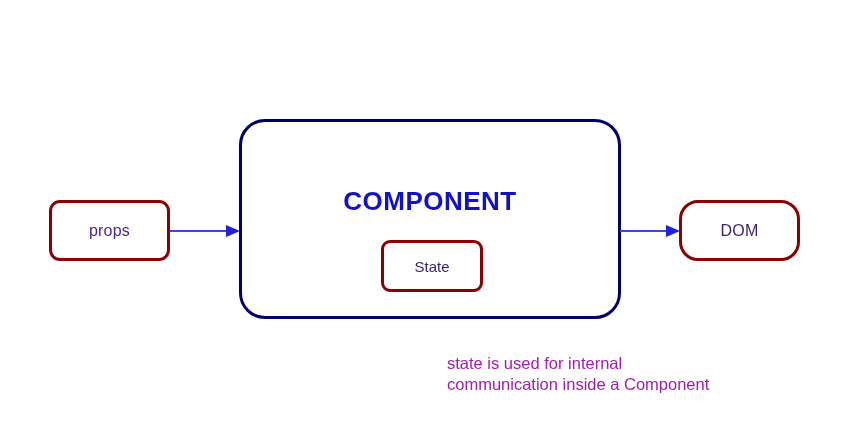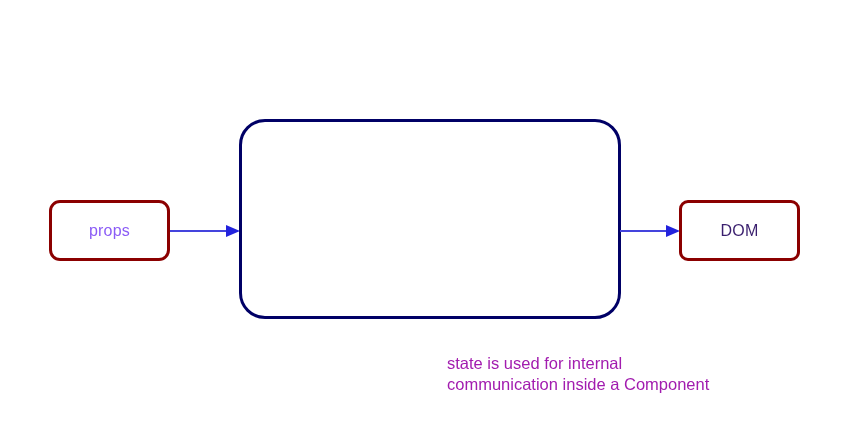--- a/index.html
+++ b/index.html
@@ -33,32 +33,32 @@
   #props-node {
     left: 49px;
     top: 200px;
     width: 121px;
     height: 61px;
     border: 3px solid #8B0000;
     border-radius: 11px;
   }
   #props-node .node-label {
     font-size: 16px;
-    color: #8b5cf6;
+    color: #4c1d95;
     letter-spacing: 0.2px;
   }
 
   
   #dom-node {
     left: 679px;
     top: 200px;
     width: 121px;
     height: 61px;
     border: 3px solid #8B0000;
-    border-radius: 9px;
+    border-radius: 19px;
   }
   #dom-node .node-label {
     font-size: 16px;
     color: #3a1f6e;
     letter-spacing: 0.2px;
   }
 
   
   #component-node {
     position: absolute;
@@ -133,21 +133,25 @@
   </div>
 
   <div class="arrow" id="arrow-props-component" style="left:170px; width:70px;">
     <svg width="70" height="16" viewBox="0 0 70 16">
       <line x1="0" y1="8" x2="57" y2="8" stroke="#4444dd" stroke-width="2"></line>
       <polygon points="56,2 70,8 56,14" fill="#2222dd"></polygon>
     </svg>
   </div>
 
   <div id="component-node">
+    <div id="component-title">COMPONENT</div>
 
+    <div id="state-node">
+      <span class="node-label">State</span>
+    </div>
   </div>
 
   <div class="arrow" id="arrow-component-dom" style="left:620px; width:60px;">
     <svg width="60" height="16" viewBox="0 0 60 16">
       <line x1="0" y1="8" x2="47" y2="8" stroke="#4444dd" stroke-width="2"></line>
       <polygon points="46,2 60,8 46,14" fill="#2222dd"></polygon>
     </svg>
   </div>
 
   <div class="node" id="dom-node">

